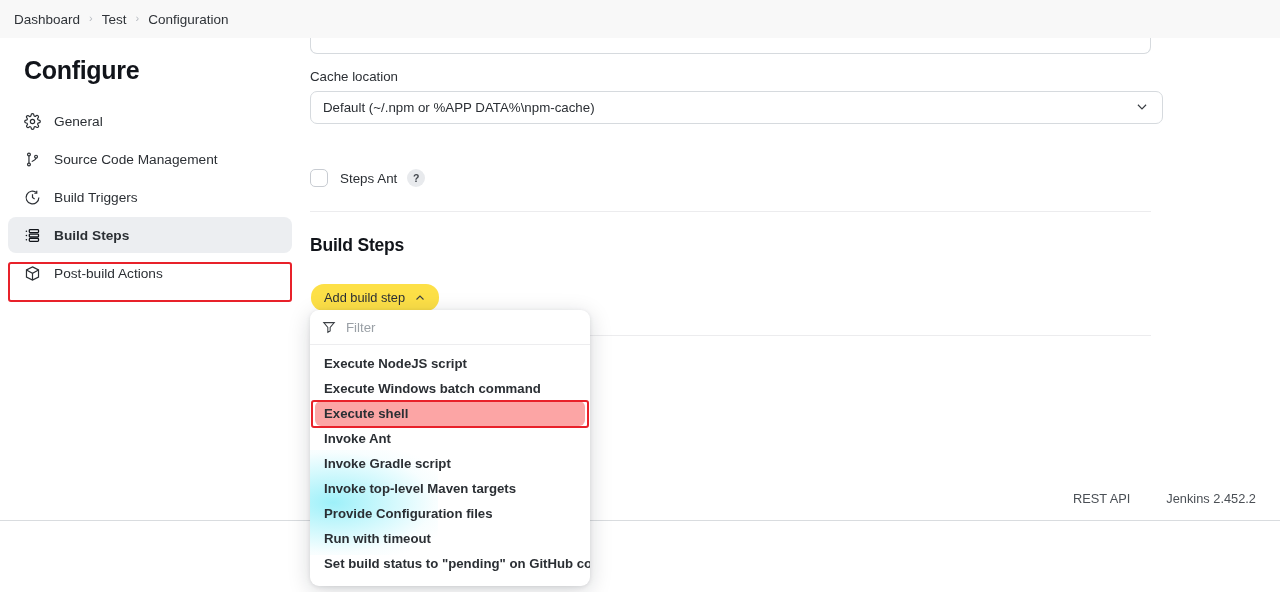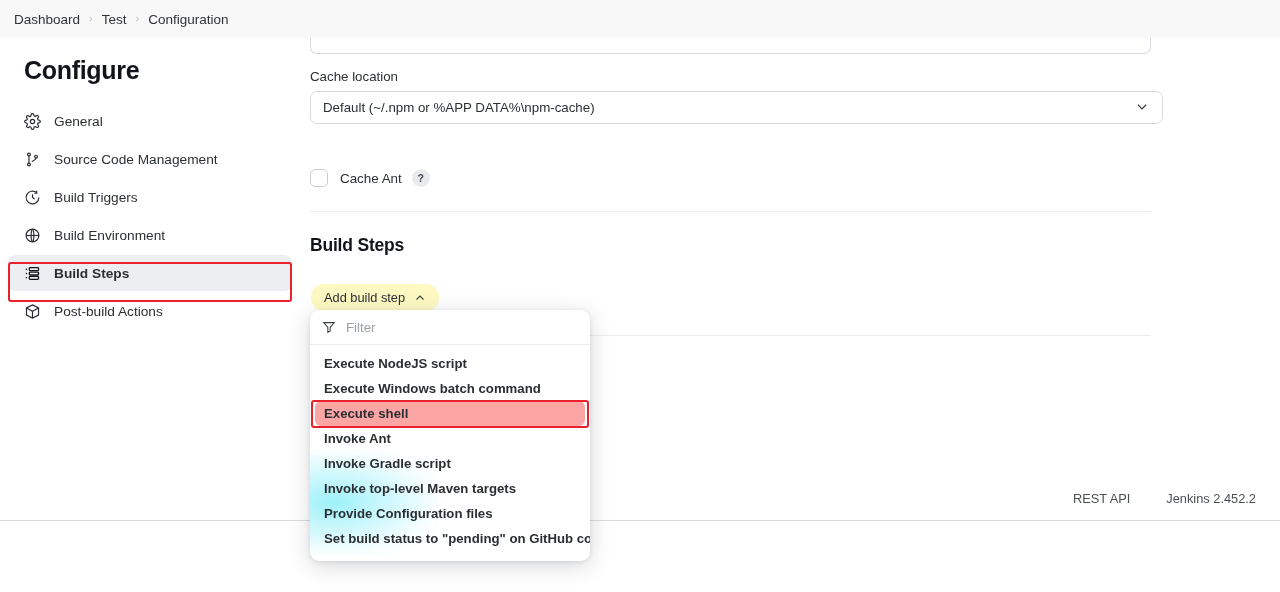--- a/index.html
+++ b/index.html
@@ -170,21 +170,21 @@
     font-weight: 700;
     color: #11141a;
     letter-spacing: -0.2px;
   }
 
   .add-btn {
     position: absolute;
     left: 11px; top: 246px;
     height: 27px;
     padding: 0 13px;
-    background: #fef9c3;
+    background: #fde047;
     border-radius: 13px;
     display: inline-flex;
     align-items: center;
     font-size: 12.8px;
     color: #2b2f34;
     cursor: pointer;
   }
   .add-btn .caret { margin-left: 9px; display: flex; }
 
   
@@ -314,31 +314,20 @@
       <span class="ico">
         <svg width="17" height="17" viewBox="0 0 24 24" fill="none" stroke="#2b2f34" stroke-width="1.7">
           <path d="M21 12a9 9 0 1 1-3.2-6.9"></path>
           <path d="M18 2.5V6h-3.5"></path>
           <path d="M12 7.5V12l3 2"></path>
         </svg>
       </span>
       <span>Build Triggers</span>
     </div>
 
-    <div class="nav-item">
-      <span class="ico">
-        <svg width="17" height="17" viewBox="0 0 24 24" fill="none" stroke="#2b2f34" stroke-width="1.7">
-          <circle cx="12" cy="12" r="9"></circle>
-          <path d="M3 12h18"></path>
-          <path d="M12 3c2.6 2.8 2.6 15.2 0 18"></path>
-          <path d="M12 3c-2.6 2.8-2.6 15.2 0 18"></path>
-        </svg>
-      </span>
-      <span>Build Environment</span>
-    </div>
 
     <div class="nav-item active">
       <span class="ico">
         <svg width="17" height="17" viewBox="0 0 24 24" fill="none" stroke="#11141a" stroke-width="1.8">
           <circle cx="3.4" cy="6" r="1.1" fill="#11141a" stroke="none"></circle>
           <circle cx="3.4" cy="12" r="1.1" fill="#11141a" stroke="none"></circle>
           <circle cx="3.4" cy="18" r="1.1" fill="#11141a" stroke="none"></circle>
           <rect x="7.5" y="3.6" width="13" height="4.2" rx="1.2"></rect>
           <rect x="7.5" y="9.9" width="13" height="4.2" rx="1.2"></rect>
           <rect x="7.5" y="16.2" width="13" height="4.2" rx="1.2"></rect>
@@ -371,21 +360,21 @@
           <svg width="14" height="14" viewBox="0 0 24 24" fill="none" stroke="#3c4045" stroke-width="2">
             <path d="M5 9l7 7 7-7"></path>
           </svg>
         </span>
       </div>
     </div>
 
 
     <div class="check-row" style="top:131px">
       <span class="cb"></span>
-      <span>Cache Ant</span>
+      <span>Steps Ant</span>
       <span class="help-badge">?</span>
     </div>
 
     <div class="divider" style="top:173px"></div>
 
     <div class="section-head">Build Steps</div>
 
     <div class="add-btn">
       <span>Add build step</span>
       <span class="caret">
@@ -410,20 +399,21 @@
       </div>
 
       <div class="menu-list">
         <div class="menu-item">Execute NodeJS script</div>
         <div class="menu-item">Execute Windows batch command</div>
         <div class="menu-item hovered">Execute shell</div>
         <div class="menu-item">Invoke Ant</div>
         <div class="menu-item">Invoke Gradle script</div>
         <div class="menu-item">Invoke top-level Maven targets</div>
         <div class="menu-item">Provide Configuration files</div>
+        <div class="menu-item">Run with timeout</div>
         <div class="menu-item">Set build status to "pending" on GitHub commit</div>
       </div>
     </div>
   </div>
 
   <div class="footer">
     <div class="footer-inner">
       <span class="rest">REST API</span>
       <span>Jenkins 2.452.2</span>
     </div>

